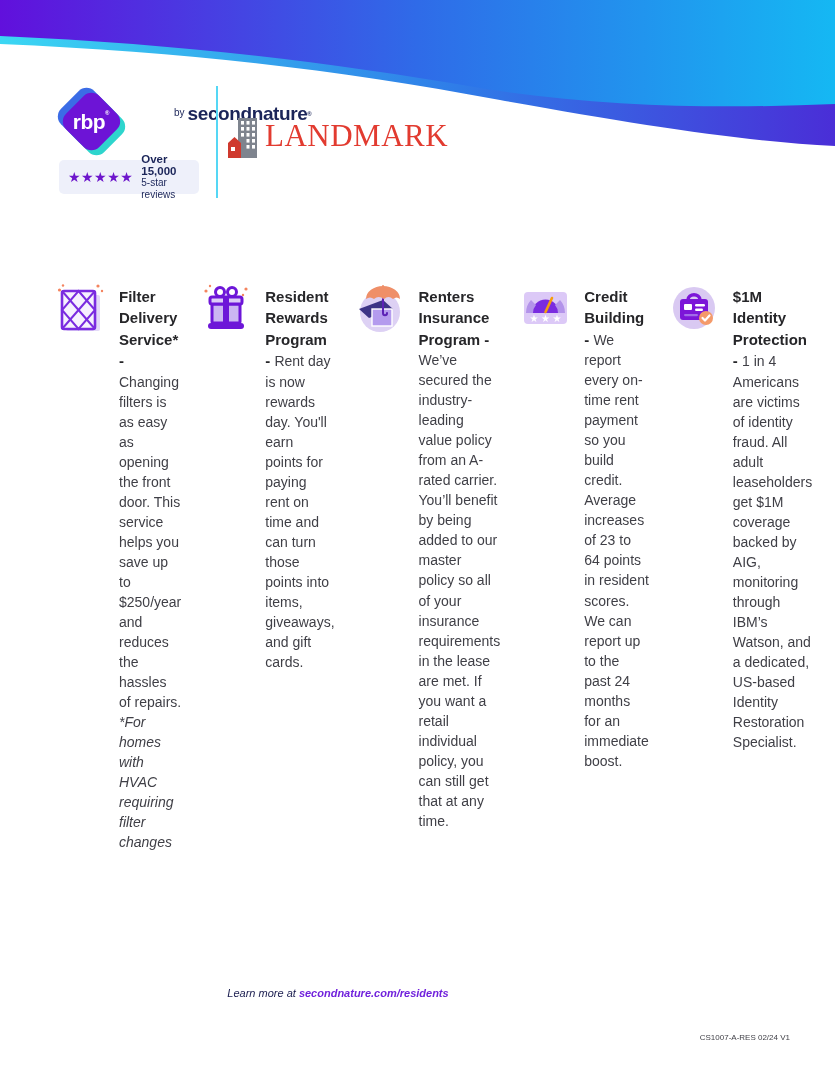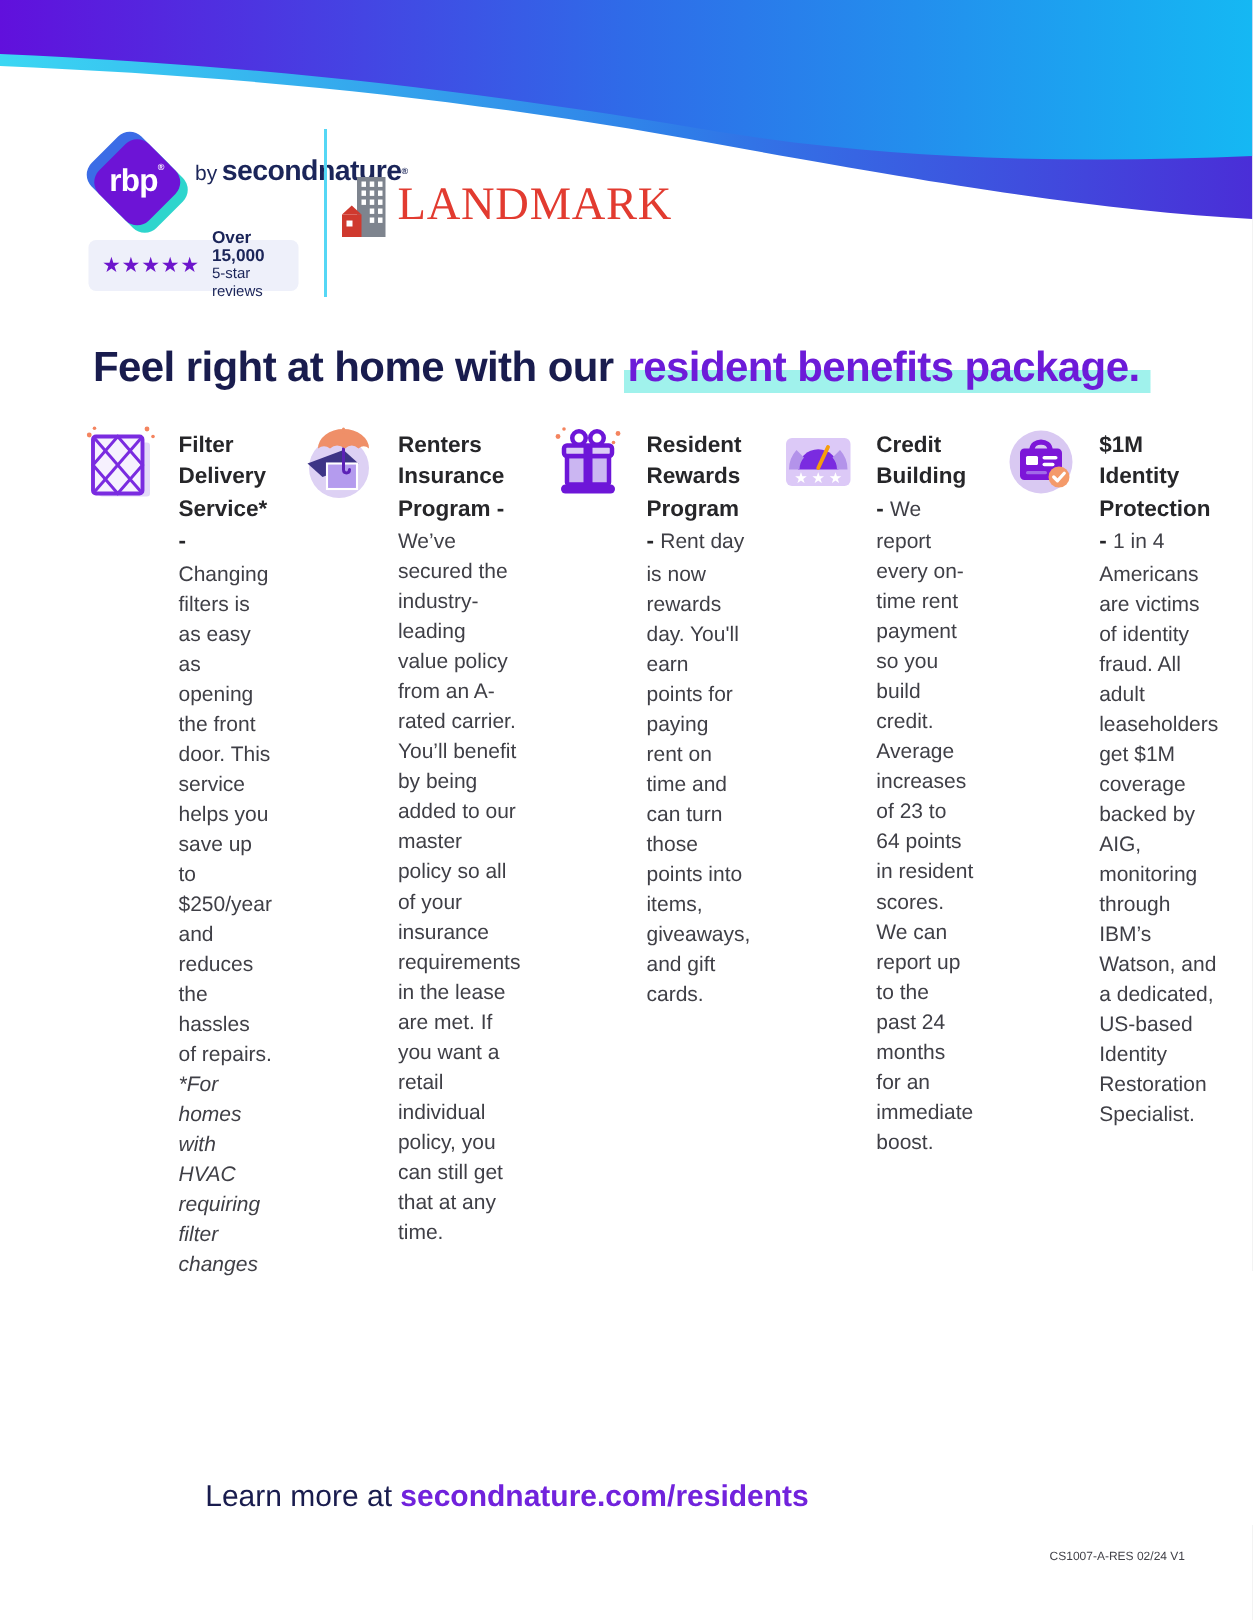--- a/index.html
+++ b/index.html
@@ -12,21 +12,21 @@
   .wave{position:absolute;top:0;left:0;width:835px;height:200px;display:block;}
   
   .rbp-mark{position:absolute;left:58px;top:88px;width:68px;height:68px;}
   .rbp-d{position:absolute;width:47px;height:47px;border-radius:11px;transform:rotate(45deg);}
   .rbp-d-blue{left:5px;top:5px;background:#3b6ce6;}
   .rbp-d-teal{left:15px;top:15px;background:#2ed5cd;}
   .rbp-d-purple{left:10px;top:10px;background:#6d14d6;display:flex;align-items:center;justify-content:center;}
   .rbp-txt{transform:rotate(-45deg);color:#fff;font-weight:700;font-size:21px;letter-spacing:-0.5px;}
   .rbp-tm{font-size:6px;vertical-align:top;}
   .by-brand{position:absolute;left:130px;top:106px;display:flex;gap:3px;}
-  .by{font-size:14px;margin-top:1px;color:#1b2559;}
+  .by{font-size:10px;margin-top:1px;color:#1b2559;margin-left:44px;}
   .brand-lines{display:flex;flex-direction:row;align-items:flex-end;font-weight:800;font-size:19px;line-height:16px;color:#1b2559;letter-spacing:-0.4px;}
   .brand-tm{font-size:6px;vertical-align:top;}
   .reviews-badge{position:absolute;left:59px;top:160px;width:140px;height:34px;background:#eef0fa;border-radius:5px;display:flex;align-items:center;gap:8px;padding:0 9px;box-sizing:border-box;}
   .stars{font-family:"DejaVu Sans",sans-serif;color:#6d16cc;font-size:14px;letter-spacing:0.5px;white-space:nowrap;}
   .rev-lines{display:flex;flex-direction:column;line-height:12px;align-items:center;}
   .rev-line1{font-weight:700;font-size:11.5px;color:#1b2559;}
   .rev-line2{font-size:10px;color:#1b2559;}
   .header-divider{position:absolute;left:216px;top:86px;width:2px;height:112px;background:#55d7f5;}
   .landmark{position:absolute;left:228px;top:118px;display:flex;align-items:flex-start;gap:3px;}
   .landmark-name{font-family:"Liberation Serif",serif;font-size:31px;color:#e23b30;letter-spacing:0.5px;}
@@ -38,21 +38,21 @@
   }
   
   .benefits{position:absolute;left:57px;top:283px;width:736px;display:flex;flex-direction:row;gap:22px;}
   .benefit{display:flex;gap:15px;}
   .b-icon{flex:0 0 47px;width:47px;height:50px;}
   .b-text{font-size:14px;line-height:1.43;color:#3f3f46;padding-top:3px;}
   .b-title{font-weight:700;color:#262629;font-size:15px;}
   .b-dash{font-weight:700;color:#262629;font-size:15px;}
   .b-note{font-style:italic;}
   
-  .learn-more{position:absolute;left:0;top:987px;width:676px;text-align:center;font-size:20px;color:#191c4e;}
+  .learn-more{position:absolute;left:0;top:987px;width:676px;text-align:center;font-size:11px;color:#191c4e;font-style:italic;}
   .learn-link{color:#7122dc;font-weight:700;text-decoration:none;cursor:pointer;}
   .legal{position:absolute;left:62px;top:1033px;width:600px;font-size:8px;color:#3f3f46;}
   .doc-code{position:absolute;right:45px;top:1033px;font-size:8px;color:#3f3f46;}
 </style>
 </head>
 <body>
 
 <div class="page">
 
   <svg class="wave" viewBox="0 0 835 200" preserveAspectRatio="none">
@@ -115,23 +115,20 @@
         <rect x="18.5" y="27" width="3" height="3.6"></rect>
           <rect x="24" y="27" width="3" height="3.6"></rect>
       </g>
       <polygon points="0,25 6.5,19 13,25" fill="#cf392e"></polygon>
       <rect x="0" y="25" width="13" height="15" fill="#cf392e"></rect>
       <rect x="3" y="29" width="4" height="4" fill="#ffffff"></rect>
     </svg>
     <span class="landmark-name">LANDMARK</span>
   </div>
 
-  <div class="headline">
-    <span>Feel right at home with our </span><span class="hl">resident benefits package.</span>
-  </div>
 
   <div class="benefits">
 
     <div class="benefit">
       <svg class="b-icon" viewBox="0 0 47 50">
         <rect x="9" y="12" width="34" height="36" rx="2" fill="#e3d9f8"></rect>
         <rect x="5" y="8" width="33" height="38" rx="2" fill="#f6f1fe" stroke="#7a2be0" stroke-width="2.6"></rect>
         <g stroke="#7a2be0" stroke-width="2" fill="none">
           <path d="M5,8 L38,46"></path>
             <path d="M38,8 L5,46"></path>
@@ -139,34 +136,20 @@
         </g>
         <g fill="#f4845f">
           <circle cx="2.5" cy="7" r="1.6"></circle>
             <circle cx="6" cy="2.5" r="1.2"></circle>
           <circle cx="41" cy="3" r="1.6"></circle>
             <circle cx="45" cy="8" r="1.2"></circle>
         </g>
       </svg>
       <div class="b-text">
         <span class="b-title">Filter Delivery Service*</span><span class="b-dash"> - </span><span>Changing filters is as easy as opening the front door. This service helps you save up to $250/year and reduces the hassles of repairs. </span><span class="b-note">*For homes with HVAC requiring filter changes</span>
-      </div>
-    </div>
-
-    <div class="benefit">
-      <svg class="b-icon" viewBox="0 0 47 50">
-        <circle cx="23" cy="29" r="20" fill="#ddd1f4"></circle>
-        <polygon points="2,26 26,17 36,26 12,35" fill="#3d3486"></polygon>
-        <rect x="15" y="26" width="20" height="17" fill="#b49bee" stroke="#ffffff" stroke-width="1.4"></rect>
-        <path d="M26,16 L26,30 C26,33 30,33 30,30" stroke="#5b21b6" stroke-width="2" fill="none" stroke-linecap="round"></path>
-        <path d="M9,16 A17,13 0 0 1 43,16 Q39.5,13 36,16 Q31.5,12 27,16 Q21.5,12 17,16 Q13,13 9,16 Z" fill="#ef8f68"></path>
-        <path d="M26,3 L26,5" stroke="#ef8f68" stroke-width="2" stroke-linecap="round"></path>
-      </svg>
-      <div class="b-text">
-        <span class="b-title">Renters Insurance Program</span><span class="b-dash"> - </span><span>We’ve secured the industry-leading value policy from an A-rated carrier. You’ll benefit by being added to our master policy so all of your insurance requirements in the lease are met. If you want a retail individual policy, you can still get that at any time.</span>
       </div>
     </div>
 
     <div class="benefit">
       <svg class="b-icon" viewBox="0 0 47 50">
         <circle cx="17" cy="9" r="4.5" fill="none" stroke="#6d16d8" stroke-width="3"></circle>
         <circle cx="29" cy="9" r="4.5" fill="none" stroke="#6d16d8" stroke-width="3"></circle>
         <rect x="9" y="21" width="28" height="19" rx="1.5" fill="#cbb6f2" stroke="#6d16d8" stroke-width="3"></rect>
         <rect x="7" y="14" width="32" height="7" rx="2" fill="#dccdf6" stroke="#6d16d8" stroke-width="3"></rect>
         <rect x="20" y="13" width="6" height="27" fill="#6d16d8"></rect>
@@ -178,20 +161,34 @@
             <circle cx="40" cy="12" r="1.2"></circle>
         </g>
       </svg>
       <div class="b-text">
         <span class="b-title">Resident Rewards Program</span><span class="b-dash"> - </span><span>Rent day is now rewards day. You'll earn points for paying rent on time and can turn those points into items, giveaways, and gift cards.</span>
       </div>
     </div>
 
     <div class="benefit">
       <svg class="b-icon" viewBox="0 0 47 50">
+        <circle cx="23" cy="29" r="20" fill="#ddd1f4"></circle>
+        <polygon points="2,26 26,17 36,26 12,35" fill="#3d3486"></polygon>
+        <rect x="15" y="26" width="20" height="17" fill="#b49bee" stroke="#ffffff" stroke-width="1.4"></rect>
+        <path d="M26,16 L26,30 C26,33 30,33 30,30" stroke="#5b21b6" stroke-width="2" fill="none" stroke-linecap="round"></path>
+        <path d="M9,16 A17,13 0 0 1 43,16 Q39.5,13 36,16 Q31.5,12 27,16 Q21.5,12 17,16 Q13,13 9,16 Z" fill="#ef8f68"></path>
+        <path d="M26,3 L26,5" stroke="#ef8f68" stroke-width="2" stroke-linecap="round"></path>
+      </svg>
+      <div class="b-text">
+        <span class="b-title">Renters Insurance Program</span><span class="b-dash"> - </span><span>We’ve secured the industry-leading value policy from an A-rated carrier. You’ll benefit by being added to our master policy so all of your insurance requirements in the lease are met. If you want a retail individual policy, you can still get that at any time.</span>
+      </div>
+    </div>
+
+    <div class="benefit">
+      <svg class="b-icon" viewBox="0 0 47 50">
         <rect x="2" y="9" width="43" height="32" rx="4" fill="#dcc9f7"></rect>
         <path d="M10,30 A13.5,13.5 0 0 1 37,30 Z" fill="#7a2be0"></path>
         <path d="M4,30 A19,19 0 0 1 9,17 L14,22 A12,12 0 0 0 11,30 Z" fill="#b393ea"></path>
         <path d="M43,30 A19,19 0 0 0 38,17 L33,22 A12,12 0 0 1 36,30 Z" fill="#b393ea"></path>
         <line x1="23.5" y1="29" x2="30" y2="15" stroke="#f59e0b" stroke-width="2.6" stroke-linecap="round"></line>
         <g fill="#ffffff" font-family="DejaVu Sans" font-size="10" text-anchor="middle">
           <text x="12" y="39">★</text>
             <text x="23.5" y="39">★</text>
             <text x="35" y="39">★</text>
         </g>

